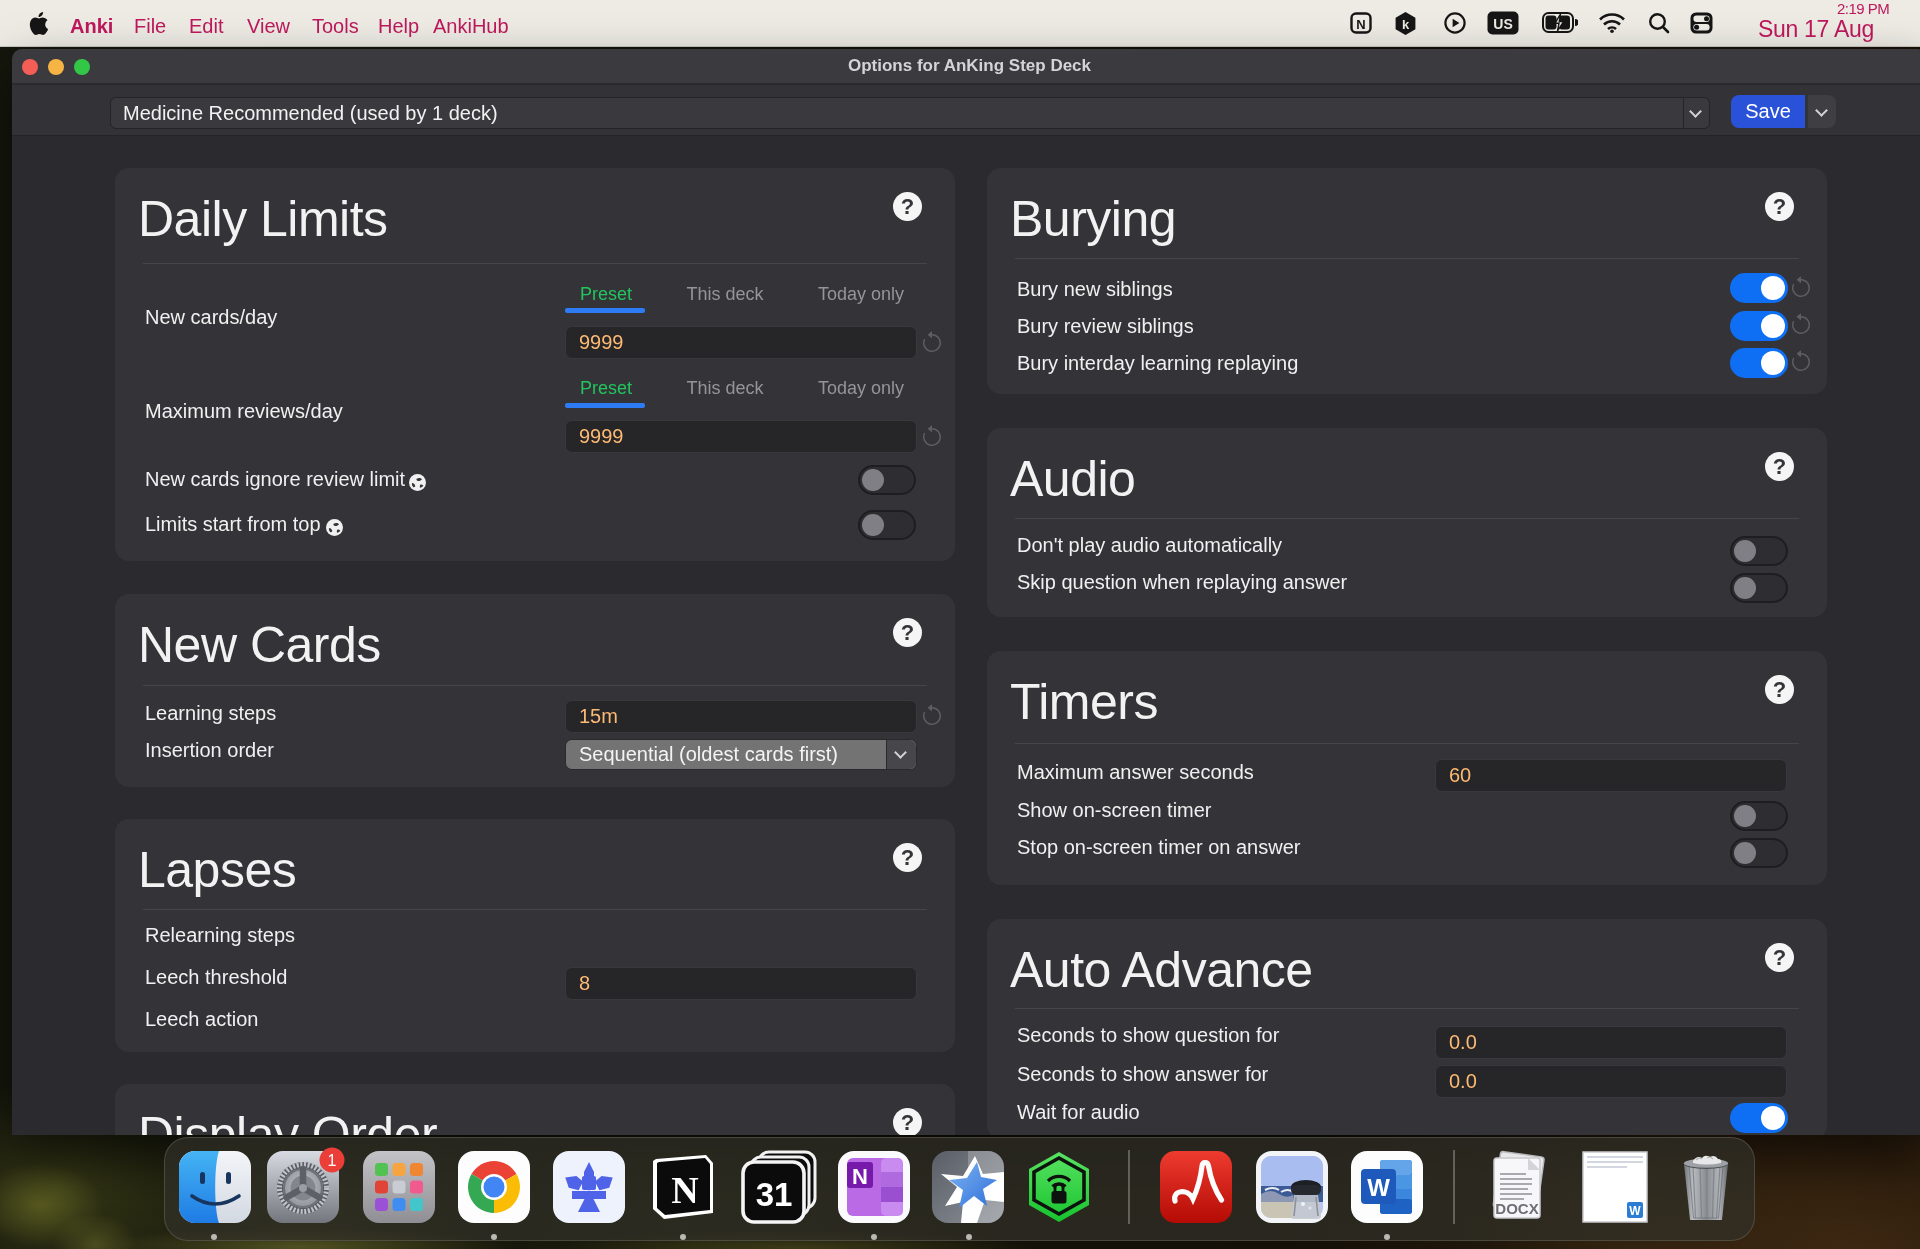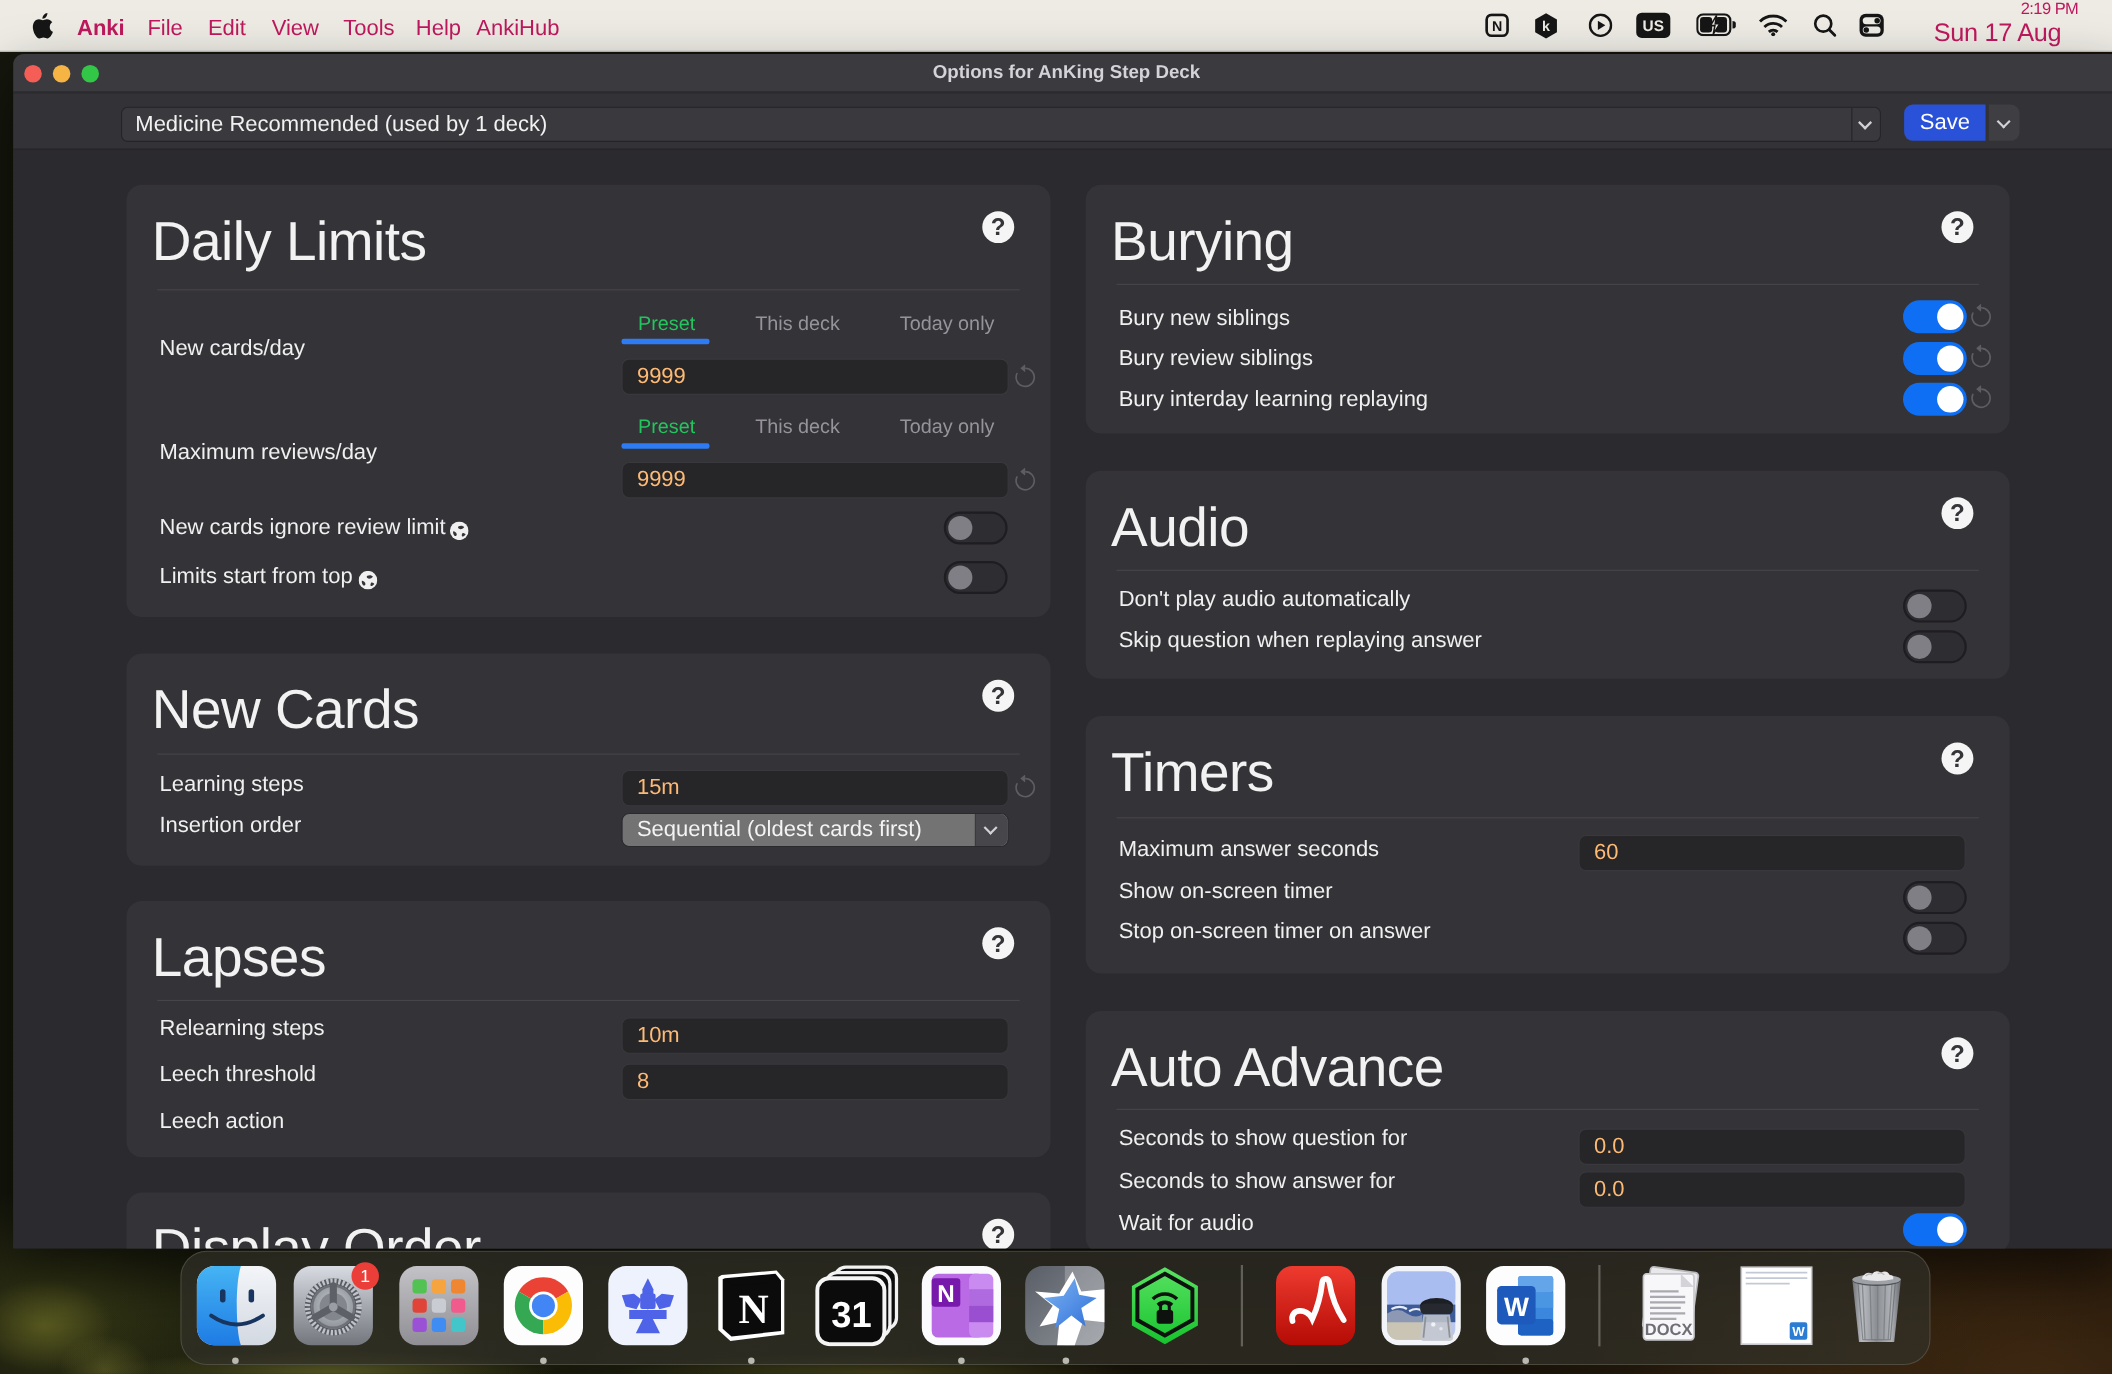--- a/index.html
+++ b/index.html
@@ -230,23 +230,20 @@
             <div class="chevmark" style="left:9px; top:8px;"></div>
           </div>
       </div>
     </div>
 
     <div class="card" style="left:103px; top:770px; width:840px; height:233px;">
       <div class="ctitle">Lapses</div>
       <div class="help">?</div>
       <div class="sep" style="top:90px;"></div>
       <div class="lbl" style="top:105px;">Relearning steps</div>
-      <div class="inp" style="top:106px;">
-          <span>10m</span>
-        </div>
       <div class="lbl" style="top:147px;">Leech threshold</div>
       <div class="inp" style="top:148px;">
           <span>8</span>
         </div>
       <div class="lbl" style="top:189px;">Leech action</div>
     </div>
 
     <div class="card" style="left:103px; top:1035px; width:840px; height:120px;">
       <div class="ctitle">Display Order</div>
       <div class="help">?</div>

